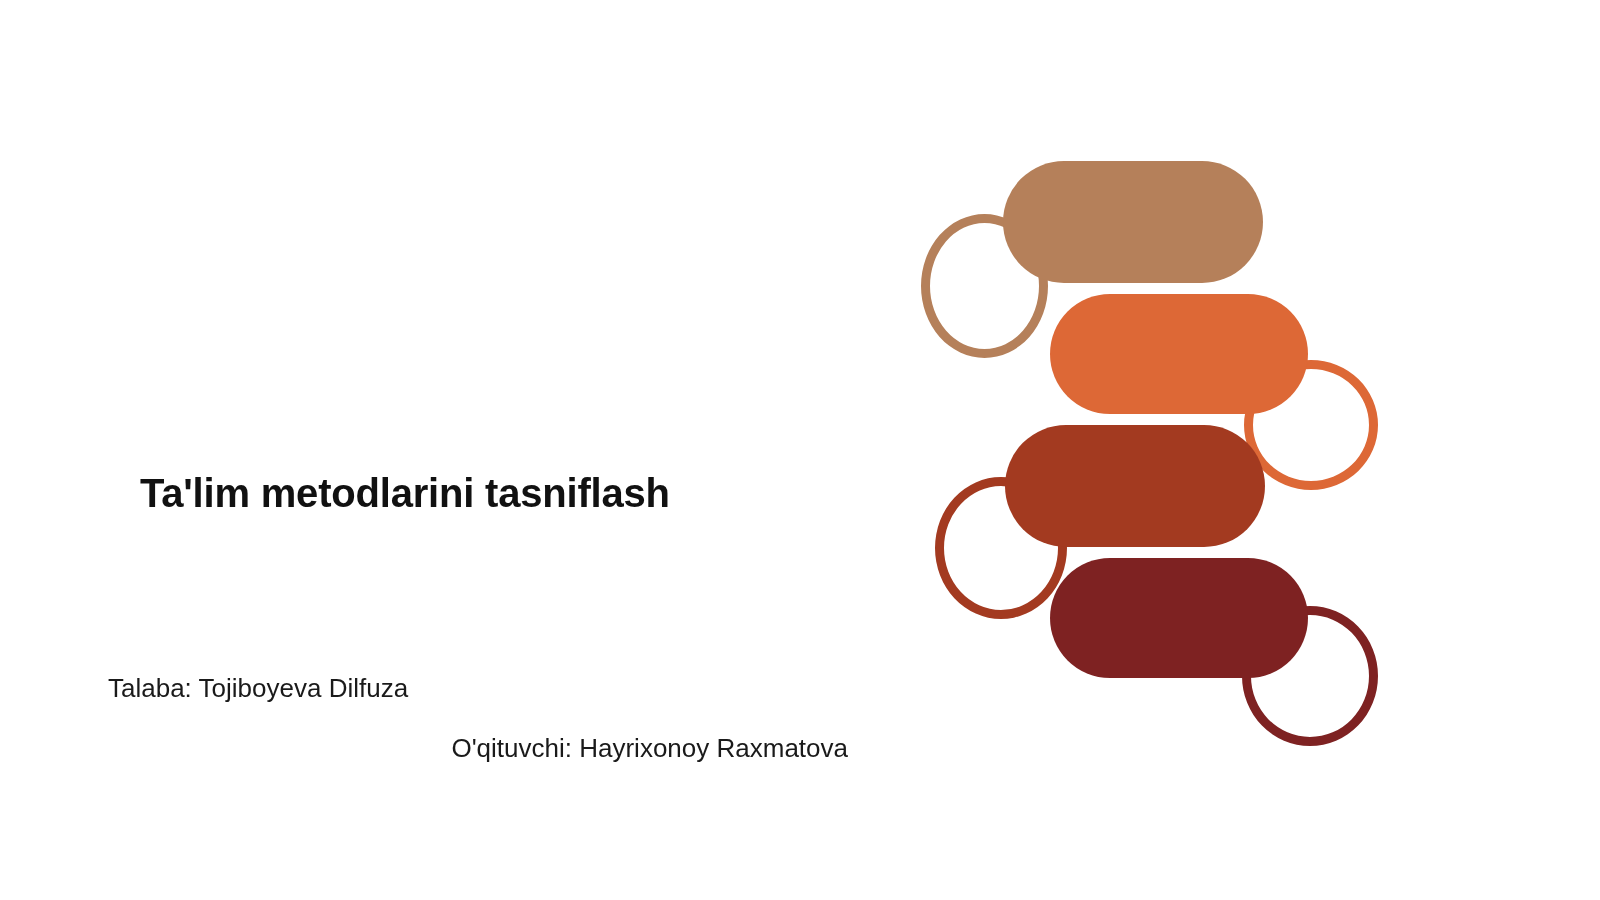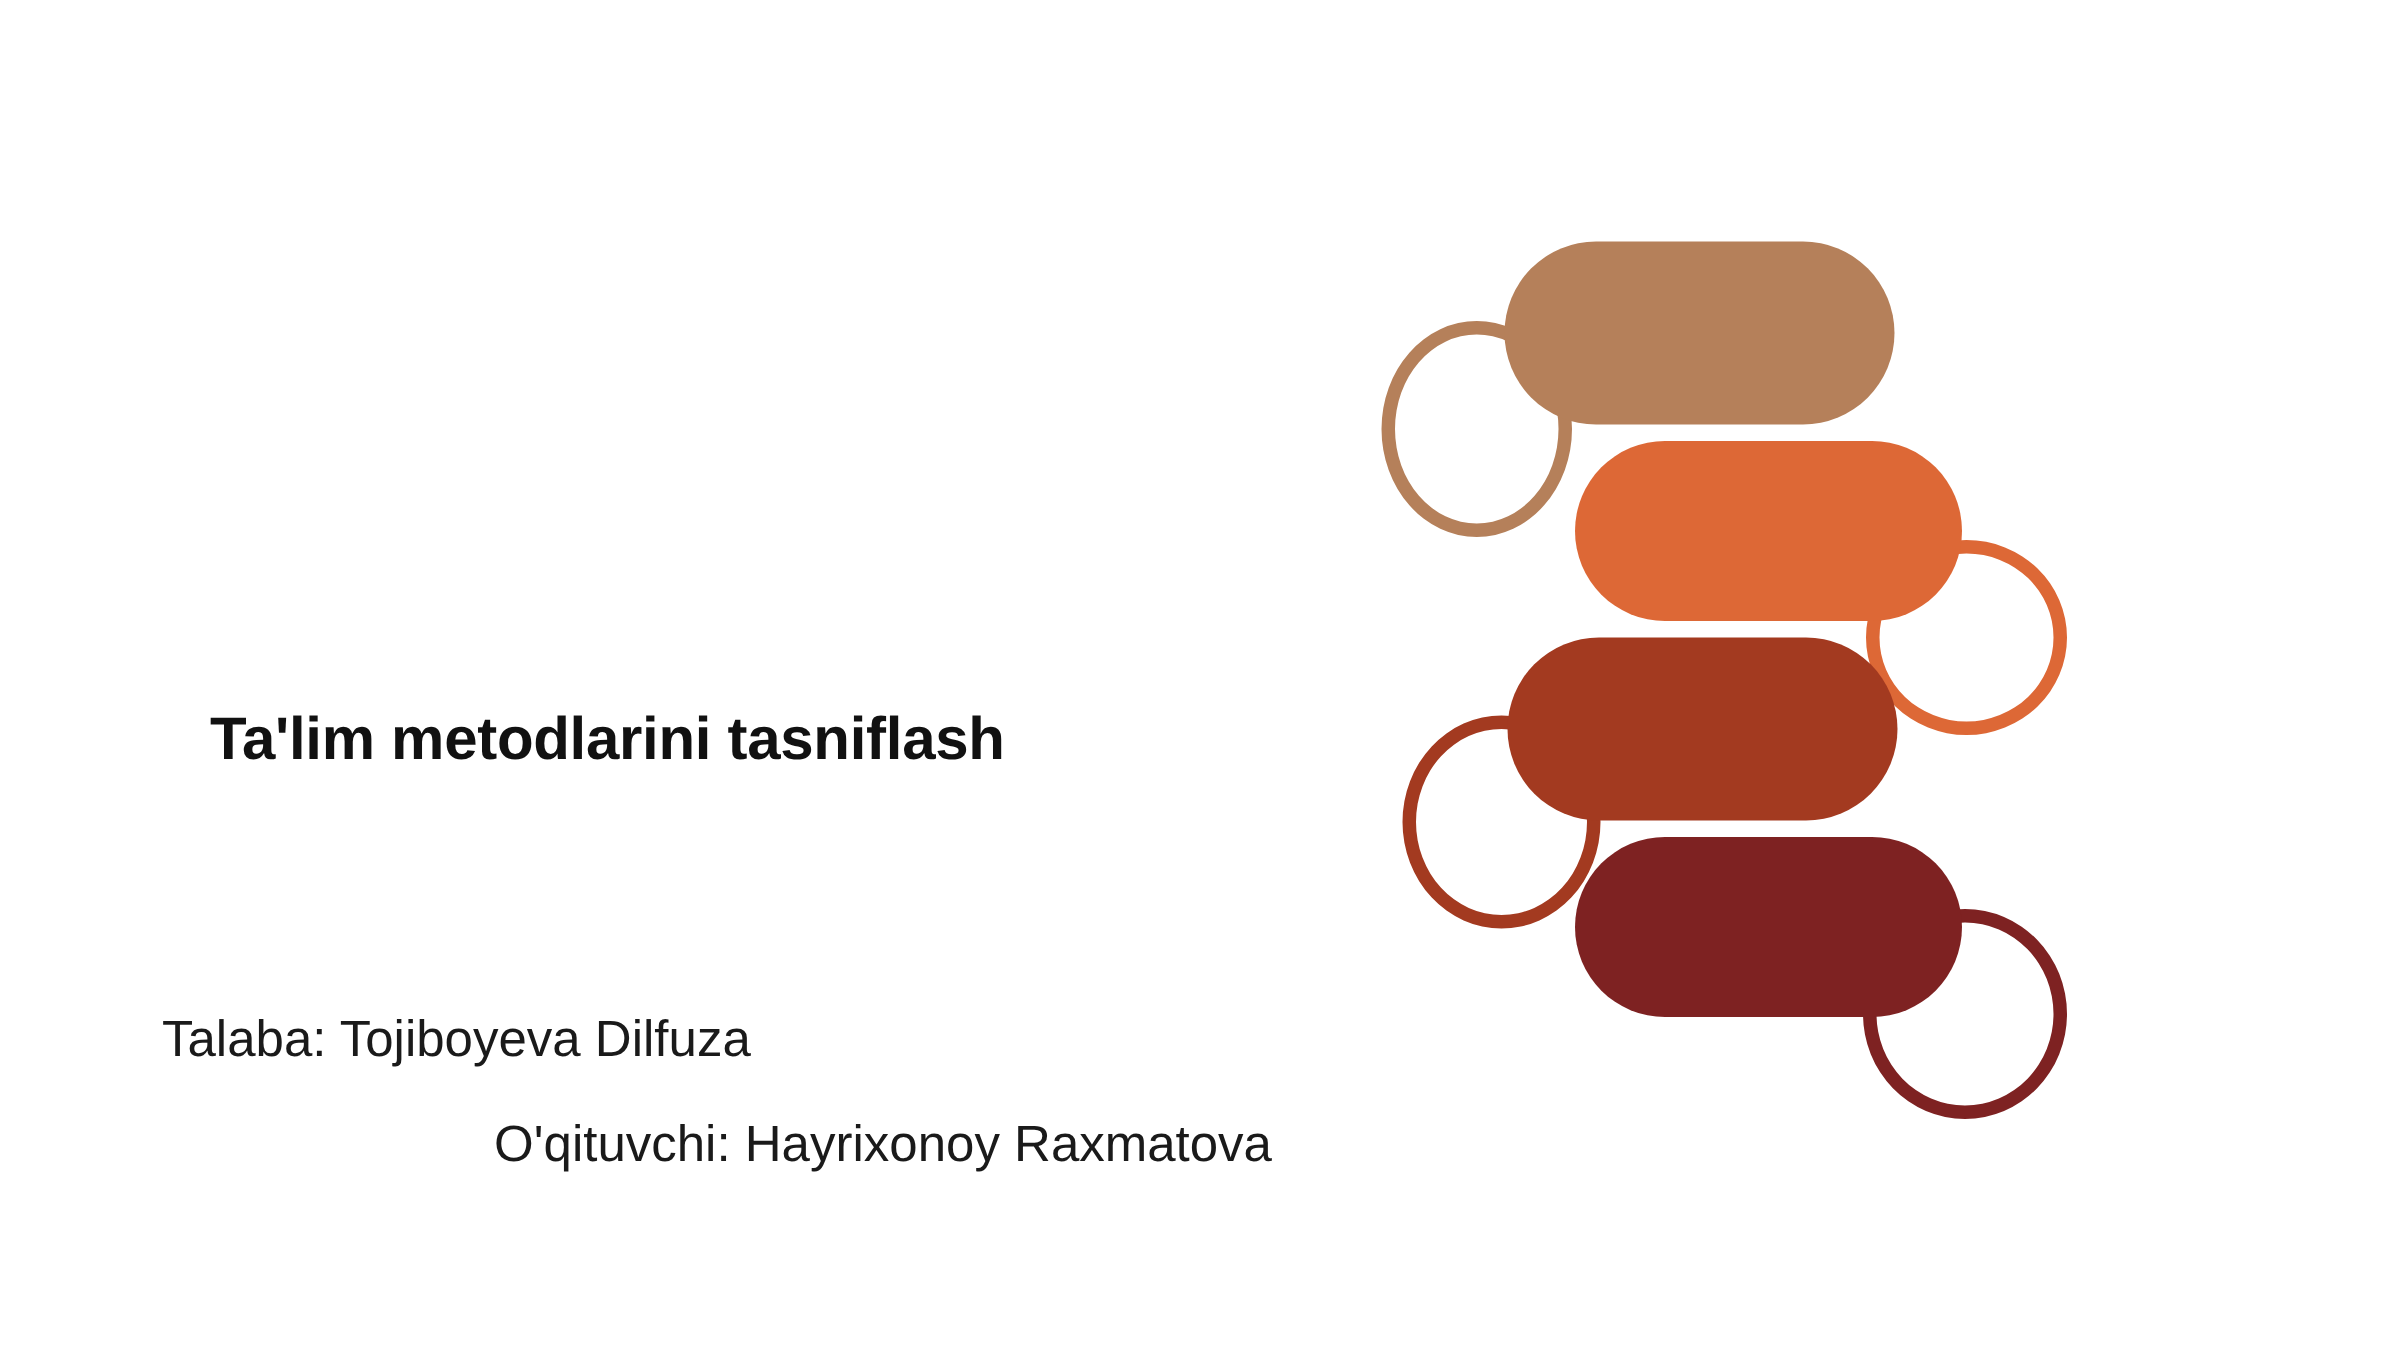--- a/index.html
+++ b/index.html
@@ -49,21 +49,21 @@
 
   #credits {
     position: absolute;
     left: 108px;
     top: 672px;
     width: 740px;
   }
 
   .credit-line {
     margin: 0 0 27px 0;
-    font-size: 34px;
+    font-size: 26px;
     font-weight: 400;
     line-height: 1.25;
     color: #1a1a1a;
     font-family: "Liberation Sans", sans-serif;
     white-space: nowrap;
   }
   .credit-line:last-child { margin-bottom: 0; text-align: right; }
 
   
   #decoration {

